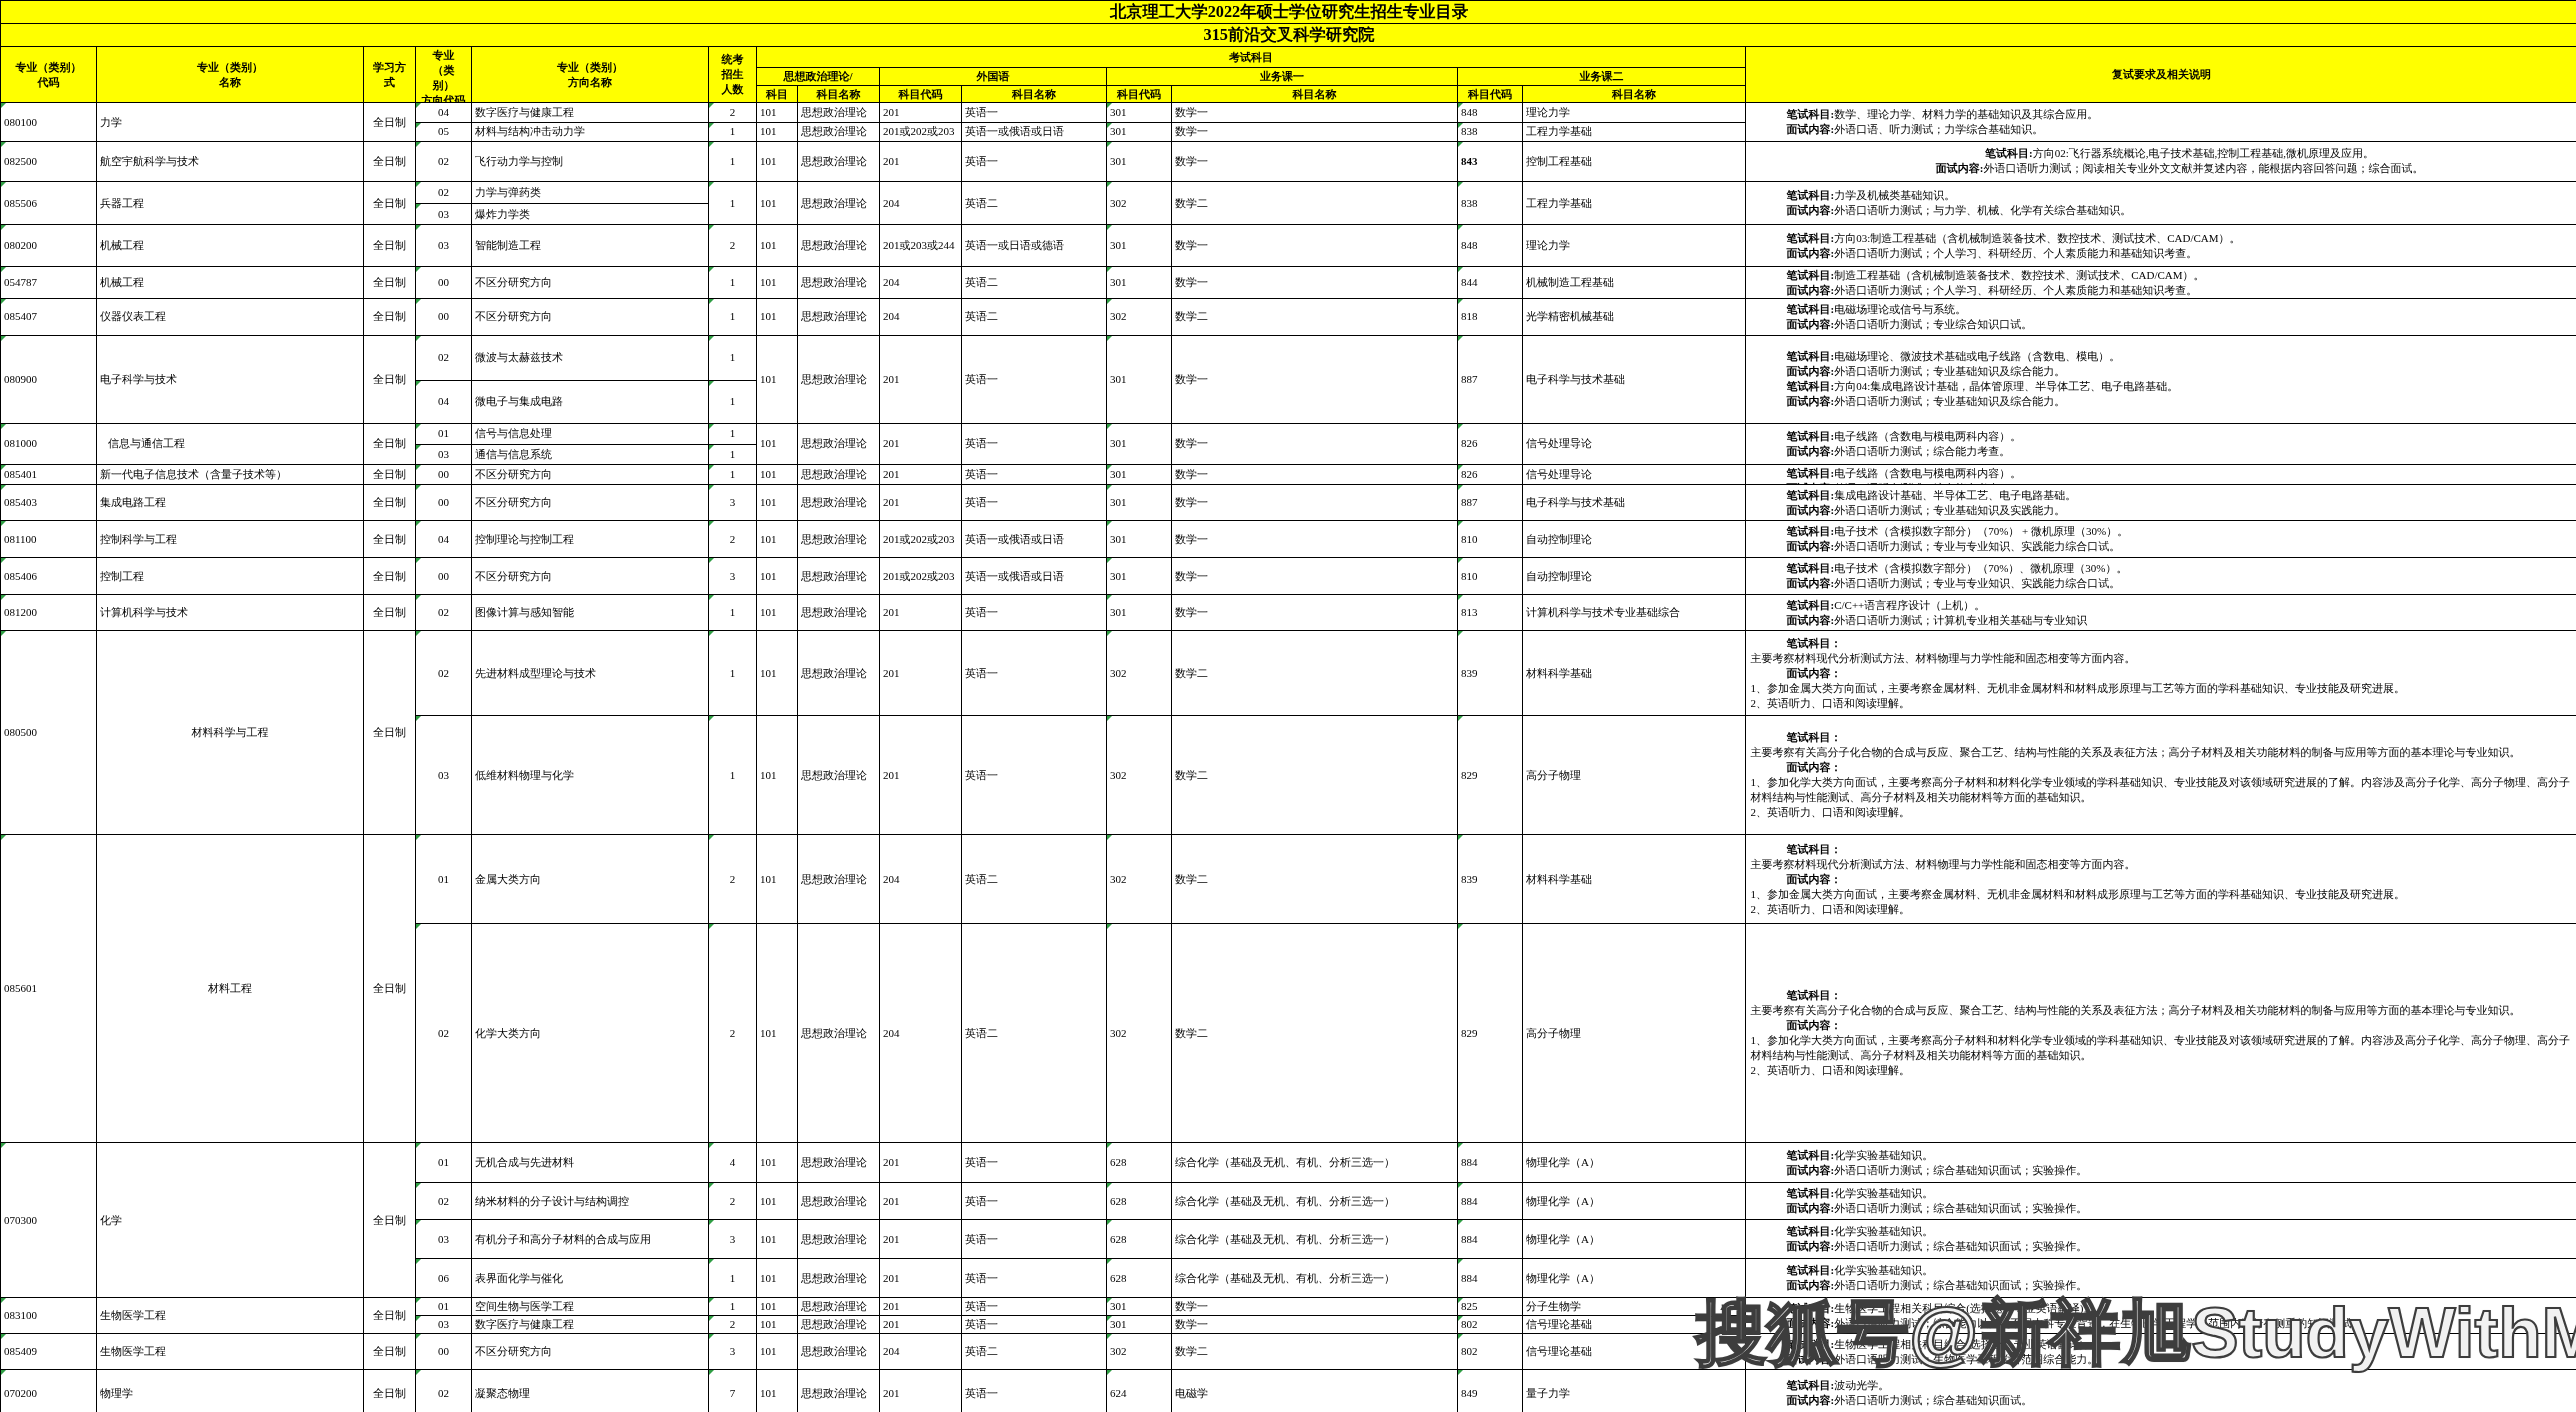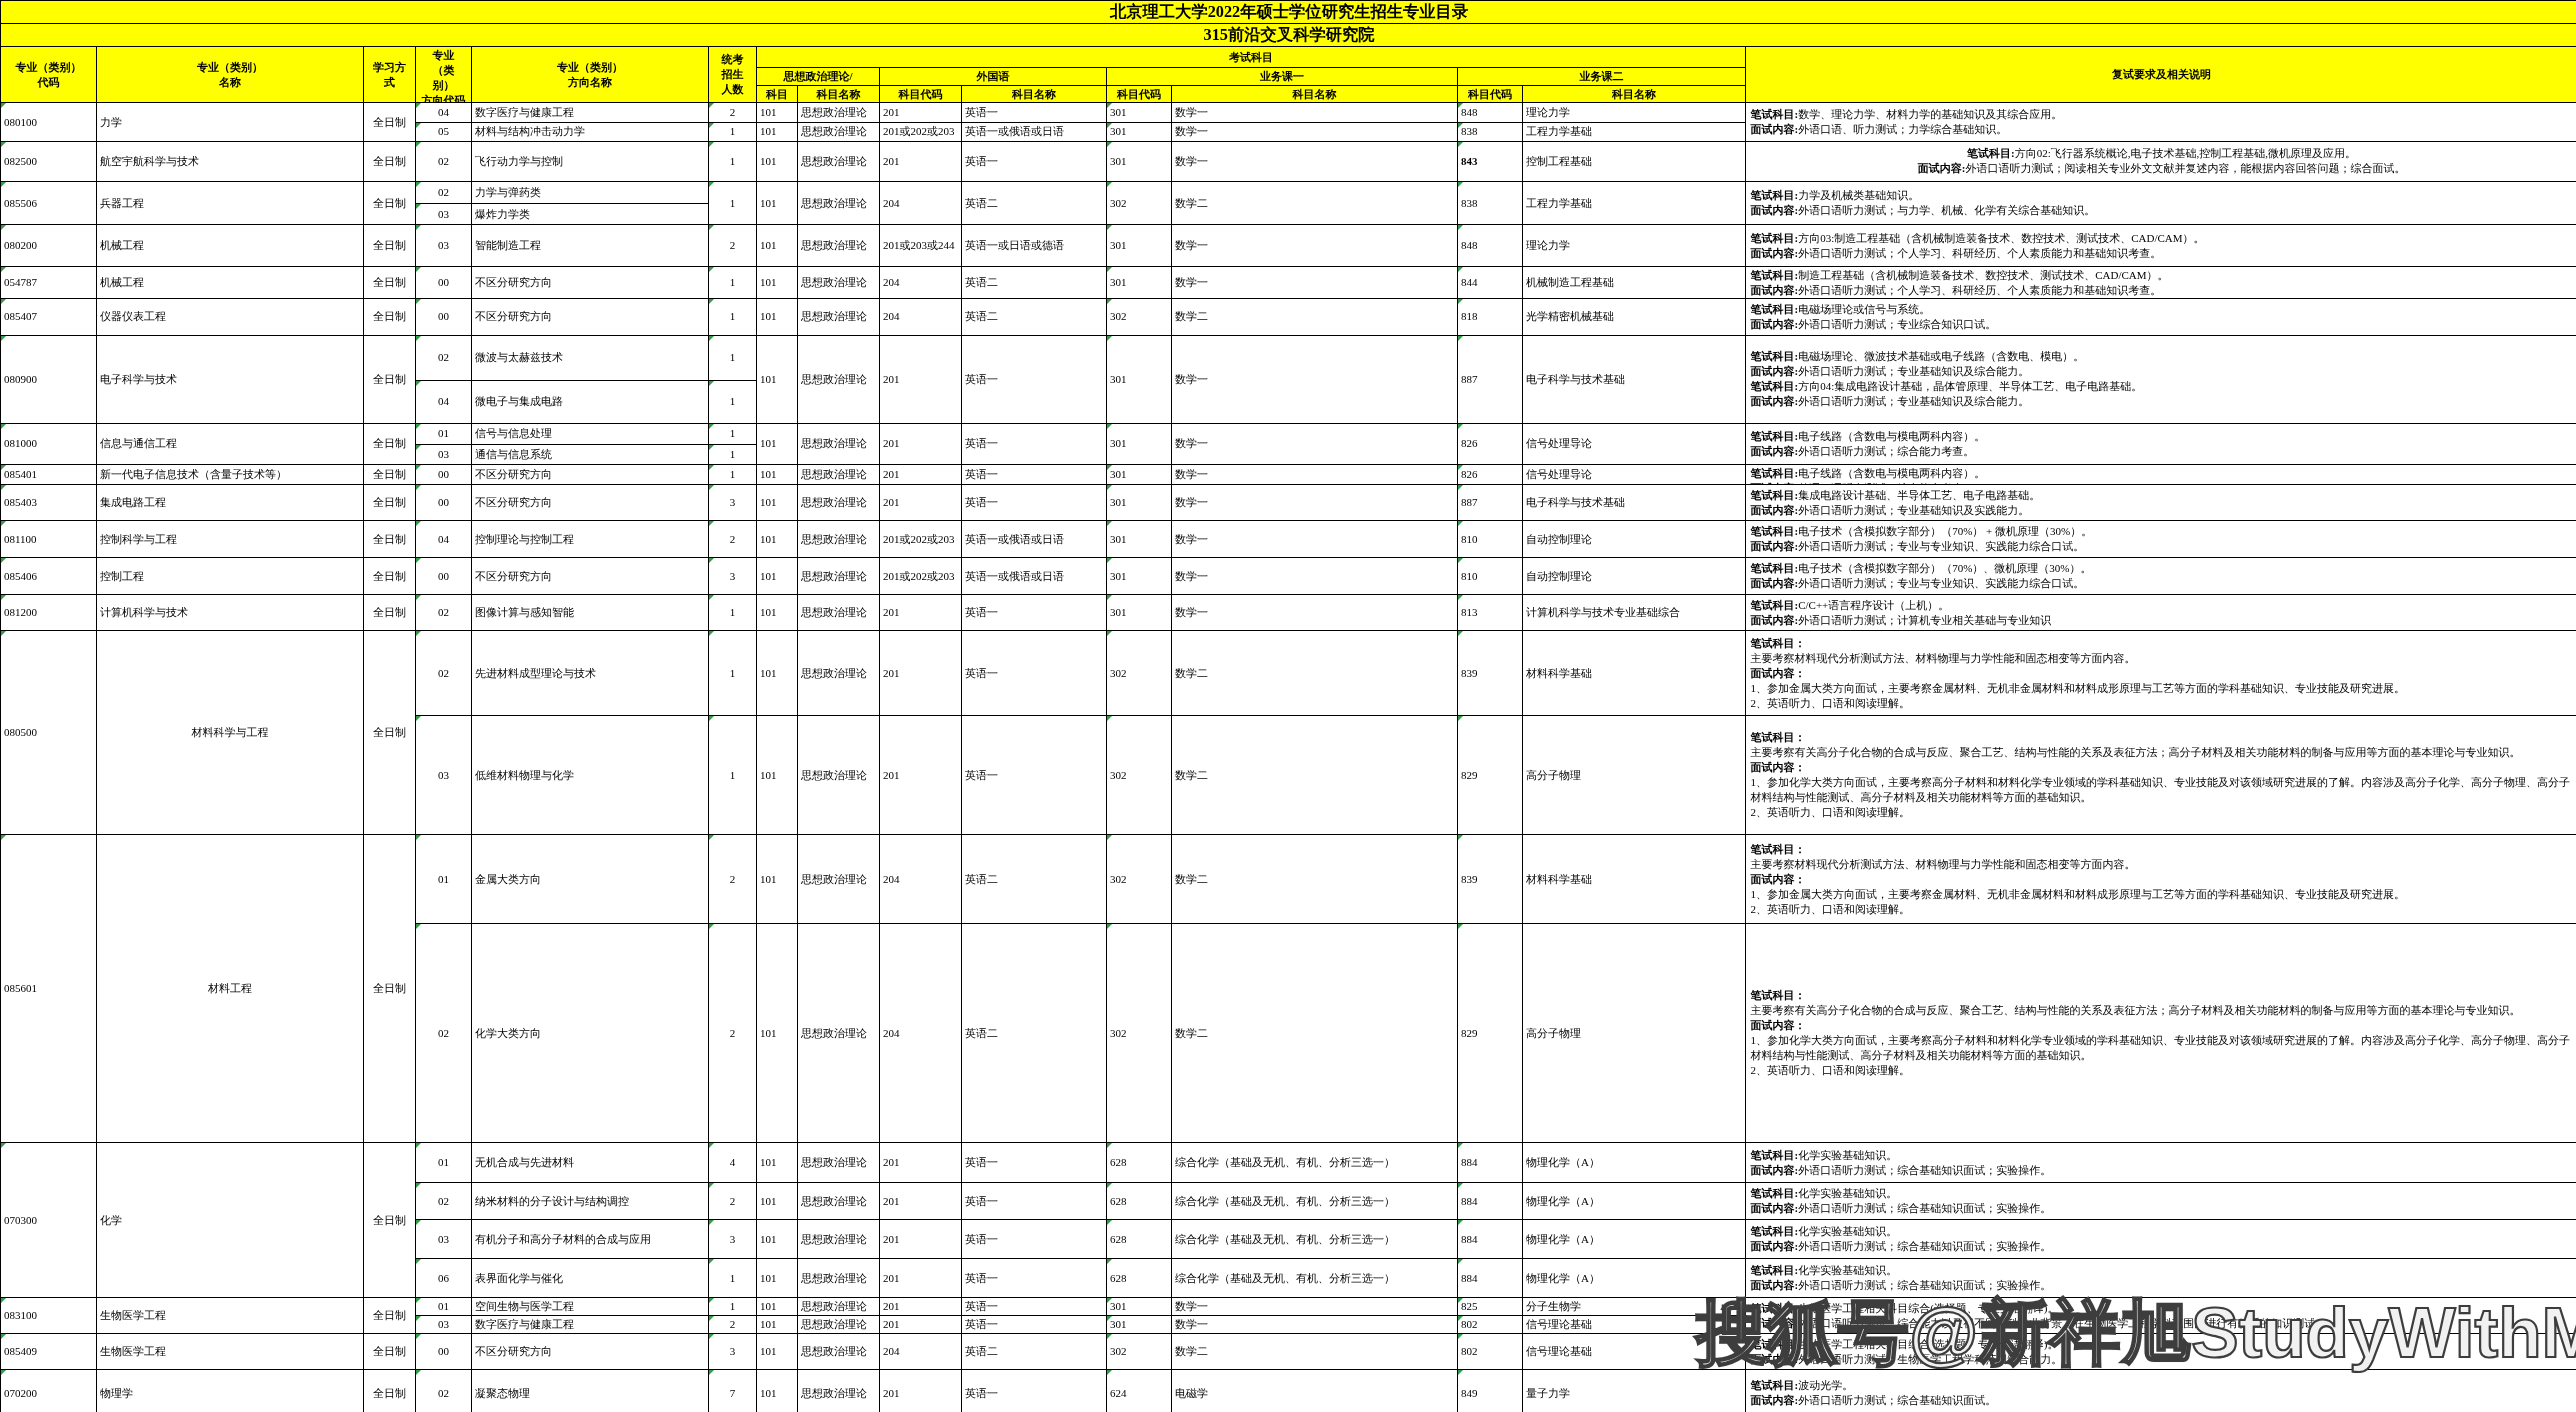--- a/index.html
+++ b/index.html
@@ -3,21 +3,21 @@
 <meta charset="utf-8">
 <style>
   html,body{margin:0;padding:0;background:#fff;}
   body{width:2576px;height:1412px;overflow:hidden;position:relative;
        font-family:"Liberation Serif","DejaVu Serif",serif;color:#000;}
   table{border-collapse:collapse;table-layout:fixed;width:2576px;border:1.5px solid #000;}
   td{border:0.7px solid #000;padding:0;vertical-align:middle;position:relative;overflow:hidden;}
   .cw{overflow:hidden;padding:0.7px 3px;line-height:15px;font-size:11px;word-break:break-all;}
   .tc{text-align:center;}
   .remark .cw{padding:0.7px 4.5px;}
-  .b{font-weight:bold;}
+  .b{font-weight:bold;margin-left:36px;}
   tr.title-row td{background:#FFFF00;text-align:center;font-weight:bold;font-size:16.3px;border:0.7px solid #000;}
   .hd{background:#FFFF00;font-weight:bold;text-align:center;font-size:12px;}
   .hd .cw{white-space:pre-line;line-height:15px;padding:0.7px 1.5px;}
   .h3 .cw{max-height:53px;}
   tr.gstart td{border-top:1.5px solid #000;}
   tr.hA td{border-top:1.5px solid #000;text-align:center;}
   .tri{position:absolute;top:0;left:0;width:0;height:0;
        border-top:5.2px solid #2f9e44;border-right:5.2px solid transparent;}
   .wm{position:absolute;left:1696px;top:1286px;width:880px;
       font-family:"Liberation Sans","DejaVu Sans",sans-serif;
@@ -577,21 +577,21 @@
           <span class="tri"></span>
           <div class="cw tc" style="max-height: 41px;">1</div>
         </td>
       </tr>
       <tr class="gstart" style="height: 21px;">
         <td rowspan="2">
           <span class="tri"></span>
           <div class="cw" style="max-height: 39px;">081000</div>
         </td>
         <td rowspan="2">
-          <div class="cw" style="max-height: 39px;">信息与通信工程</div>
+          <div class="cw" style="max-height: 39px; margin-left: 8px;">信息与通信工程</div>
         </td>
         <td rowspan="2">
           <div class="cw tc" style="max-height: 39px;">全日制</div>
         </td>
         <td>
           <span class="tri"></span>
           <div class="cw tc" style="max-height: 18.6px;">01</div>
         </td>
         <td>
           <div class="cw" style="max-height: 18.6px;">信号与信息处理</div>

